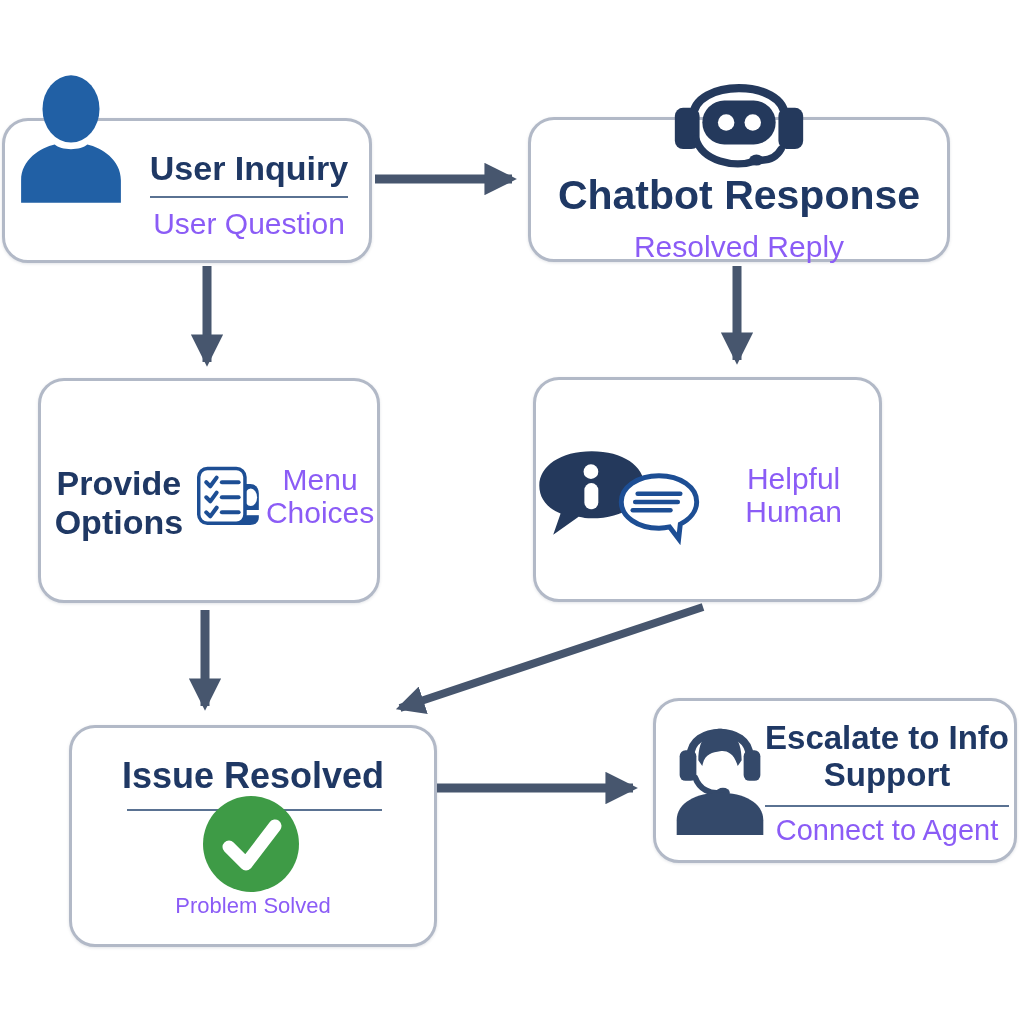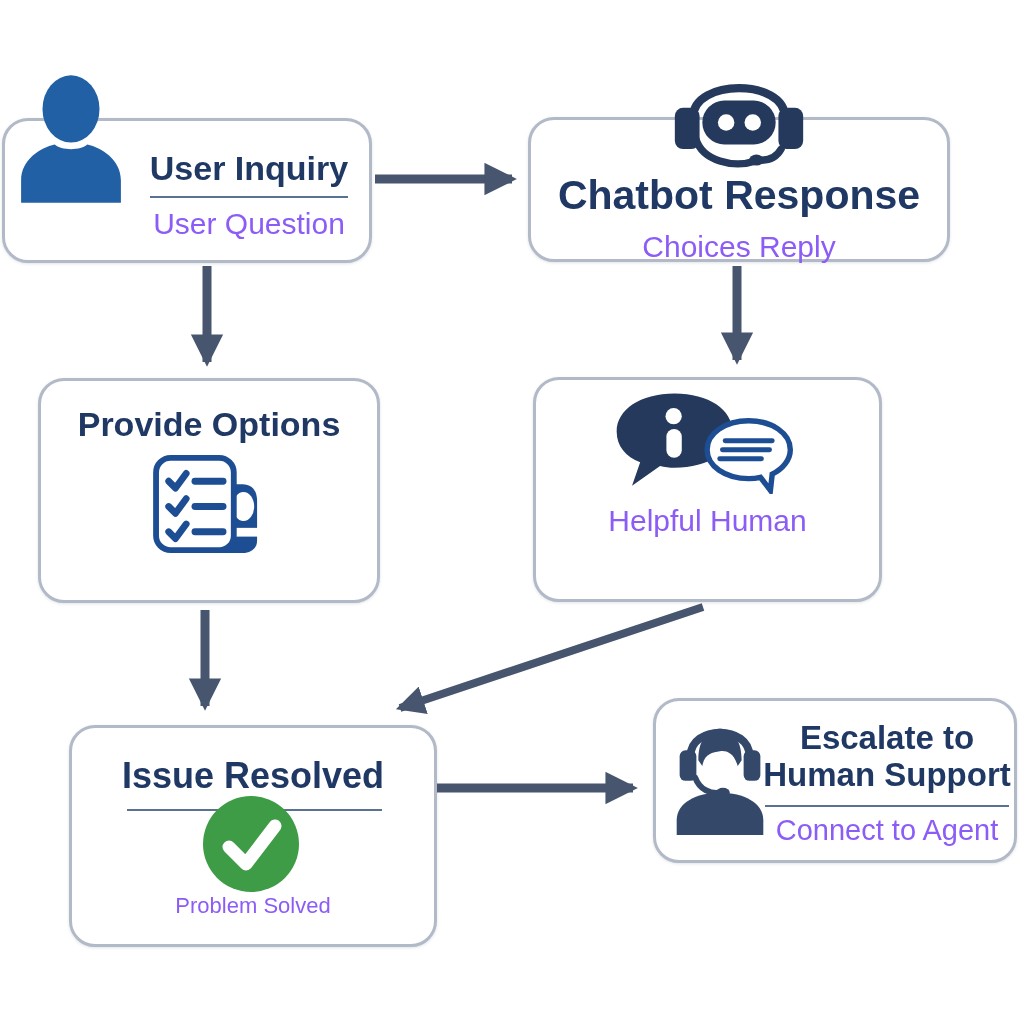--- a/index.html
+++ b/index.html
@@ -21,21 +21,21 @@
   #n-user .subtitle{font-size:30px;margin-top:9px;}
 
   
   #n-bot{left:528px;top:117px;width:422px;height:145px;}
   #n-bot .icon-wrap{position:absolute;left:50%;transform:translateX(-50%);top:-58px;width:150px;height:110px;}
   #n-bot .txt{position:absolute;left:0;top:53px;width:100%;}
   #n-bot .title{font-size:41px;}
   #n-bot .subtitle{font-size:30px;margin-top:11px;}
 
   
-  .mid{display:flex;flex-direction:column;align-items:center;}
+  .mid{display:flex;flex-direction:row;align-items:center;}
   #n-opt{left:38px;top:378px;width:342px;height:225px;}
   #n-info{left:533px;top:377px;width:349px;height:225px;}
   .mid .title{font-size:34px;margin-top:24px;}
   #n-opt .icon-wrap{width:112px;height:102px;margin-top:12px;}
   #n-info .icon-wrap{width:200px;height:104px;margin-top:10px;}
   .mid .subtitle{font-size:30px;margin-top:10px;}
 
   
   #n-res{left:25px;top:725px;width:368px;height:222px;margin-left:44px;}
   #n-res .title{font-size:36px;margin-top:28px;}
@@ -95,40 +95,41 @@
         <rect x="40" y="42" width="80" height="48" rx="24" fill="#24395c"></rect>
         <circle cx="66" cy="66" r="9" fill="#ffffff"></circle>
         <circle cx="95" cy="66" r="9" fill="#ffffff"></circle>
         <path d="M33 84 C40 108 74 116 98 108" fill="none" stroke="#24395c" stroke-width="8" stroke-linecap="round"></path>
         <path d="M126 95 C121 104 112 108 101 107" fill="none" stroke="#24395c" stroke-width="8" stroke-linecap="round"></path>
         <ellipse cx="99" cy="107" rx="8" ry="6" fill="#24395c"></ellipse>
       </svg>
     </span>
     <div class="txt">
       <div class="title">Chatbot Response</div>
-      <div class="subtitle">Choices Reply</div>
+      <div class="subtitle">Resolved Reply</div>
     </div>
   </div>
 
   <div class="node mid" id="n-opt">
     <div class="title">Provide Options</div>
     <span class="icon-wrap">
       <svg viewBox="0 0 115 105">
         <path d="M60 30 H92 C102 30 107 37 107 47 V88 C107 96 101 101 92 101 H60 Z" fill="#1d4e94"></path>
         <ellipse cx="93" cy="53" rx="11" ry="15" fill="#ffffff"></ellipse>
         <rect x="85" y="75" width="24" height="9" fill="#ffffff"></rect>
         <rect x="3" y="3" width="80" height="95" rx="15" fill="#ffffff" stroke="#1d4e94" stroke-width="6"></rect>
         <path d="M16 27 L23 34 L34 19" fill="none" stroke="#1d4e94" stroke-width="7" stroke-linecap="round" stroke-linejoin="round"></path>
         <path d="M16 53 L23 60 L34 45" fill="none" stroke="#1d4e94" stroke-width="7" stroke-linecap="round" stroke-linejoin="round"></path>
         <path d="M16 79 L23 86 L34 71" fill="none" stroke="#1d4e94" stroke-width="7" stroke-linecap="round" stroke-linejoin="round"></path>
         <line x1="43" y1="27" x2="72" y2="27" stroke="#1d4e94" stroke-width="7" stroke-linecap="round"></line>
         <line x1="43" y1="53" x2="72" y2="53" stroke="#1d4e94" stroke-width="7" stroke-linecap="round"></line>
         <line x1="43" y1="79" x2="72" y2="79" stroke="#1d4e94" stroke-width="7" stroke-linecap="round"></line>
       </svg>
     </span>
+    <div class="subtitle">Menu Choices</div>
   </div>
 
   <div class="node mid" id="n-info">
     <span class="icon-wrap">
       <svg viewBox="0 0 210 115">
         <path d="M68 4 C30 4 4 22 4 46 C4 62 14 74 30 80 L21 106 L52 84 C57 85 62 86 68 86 C106 86 132 68 132 46 C132 22 106 4 68 4 Z" fill="#24395c"></path>
         <circle cx="67" cy="29" r="9" fill="#ffffff"></circle>
         <rect x="59" y="43" width="17" height="32" rx="8.5" fill="#ffffff"></rect>
         <path d="M150 34 C124 34 104 48 104 66 C104 84 124 98 150 98 C154 98 159 97.5 163 96.5 L174 111 L176 93 C188 87 196 77 196 66 C196 48 176 34 150 34 Z" fill="#ffffff" stroke="#1d4e94" stroke-width="6"></path>
         <line x1="124" y1="56" x2="176" y2="56" stroke="#1d4e94" stroke-width="5.5" stroke-linecap="round"></line>
@@ -157,19 +158,19 @@
         <path d="M20 48 C20 16 80 16 80 48" fill="none" stroke="#34496a" stroke-width="8"></path>
         <path d="M28 52 C28 28 40 20 50 20 C60 20 72 28 72 52 L68 58 C64 44 56 42 50 43 C42 44 34 46 32 58 Z" fill="#34496a"></path>
         <rect x="9" y="42" width="17" height="31" rx="6" fill="#34496a"></rect>
         <rect x="74" y="42" width="17" height="31" rx="6" fill="#34496a"></rect>
         <path d="M25 70 C29 81 40 87 51 85" fill="none" stroke="#34496a" stroke-width="6" stroke-linecap="round"></path>
         <ellipse cx="53" cy="85" rx="7" ry="5" fill="#34496a"></ellipse>
         <path d="M6 128 L6 113 C6 95 26 85 50 85 C74 85 94 95 94 113 L94 128 Z" fill="#34496a"></path>
       </svg>
     </span>
     <div class="txt">
-      <div class="title">Escalate to Human Support</div>
+      <div class="title">Escalate to Info Support</div>
       <div class="rule"></div>
       <div class="subtitle">Connect to Agent</div>
     </div>
   </div>
 
 </div>
 
 </body></html>

